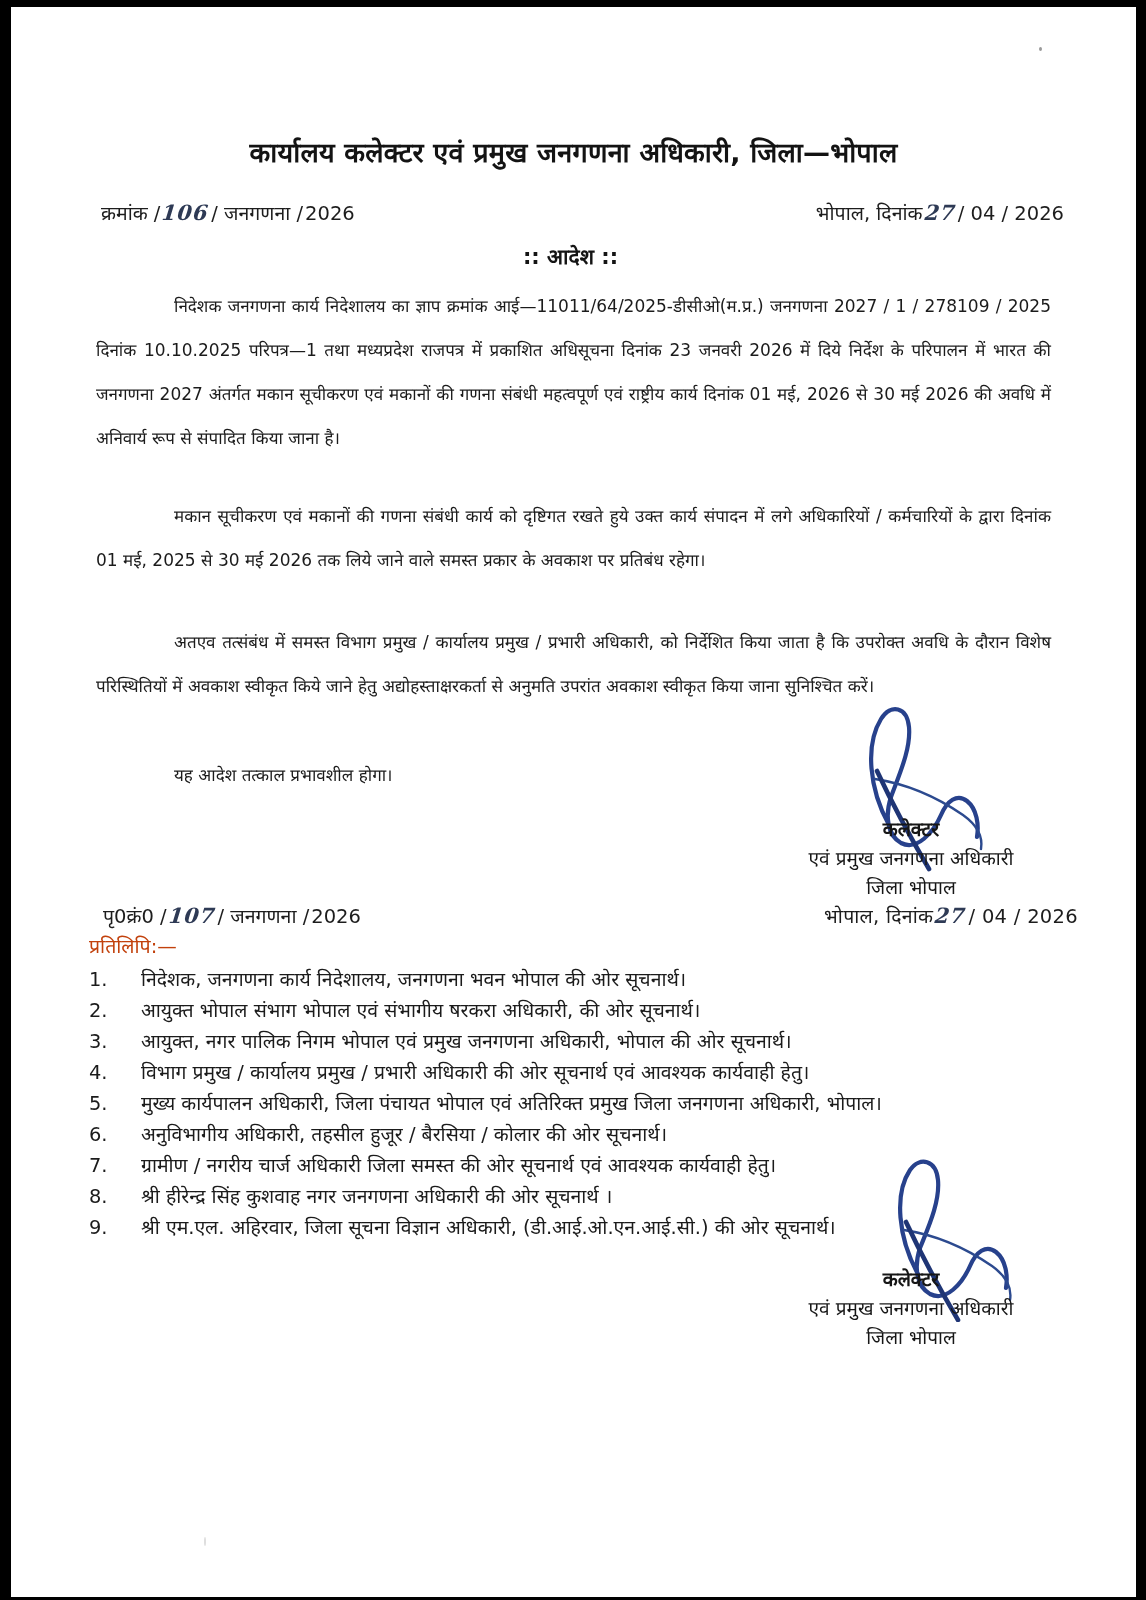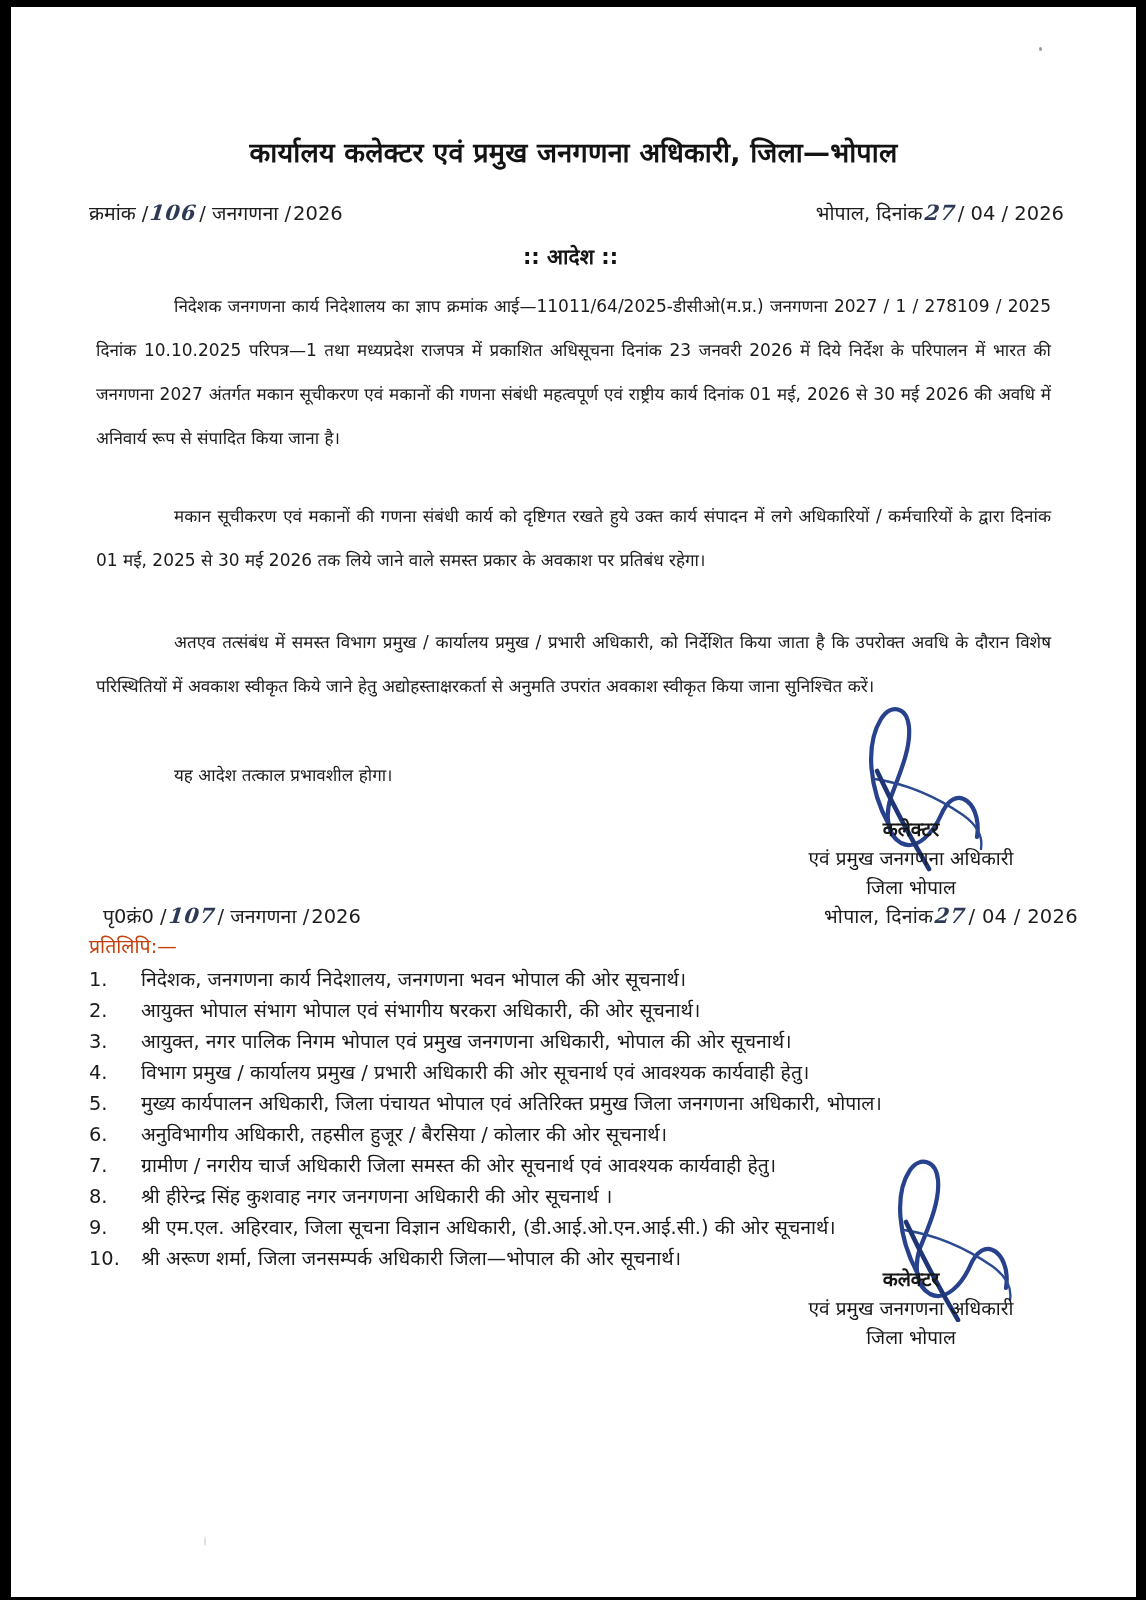--- a/index.html
+++ b/index.html
@@ -69,21 +69,21 @@
   .refline {
     position: absolute;
     left: 78px; top: 192px;
     width: 975px;
     display: flex;
     justify-content: space-between;
     align-items: baseline;
     font-size: 19.5px;
     color: #1d1d1d;
   }
-  .refline .left, .refline .right { white-space: nowrap; display: flex; align-items: baseline; gap: 2px; }
+  .refline .left, .refline .right { white-space: nowrap; display: flex; align-items: baseline; gap: 2px; margin-left: 12px; }
   .hw {
     font-family: "DejaVu Serif", "Liberation Serif", serif;
     font-style: italic;
     font-weight: 600;
     color: #2e3a55;
     font-size: 21px;
     letter-spacing: 1px;
     transform: skewX(-6deg);
     display: inline-block;
   }
@@ -276,24 +276,20 @@
             <span class="txt">ग्रामीण / नगरीय चार्ज अधिकारी जिला समस्त की ओर सूचनार्थ एवं आवश्यक कार्यवाही हेतु।</span>
           </li>
           <li>
             <span class="num">8.</span>
             <span class="txt">श्री हीरेन्द्र सिंह कुशवाह नगर जनगणना अधिकारी की ओर सूचनार्थ ।</span>
           </li>
           <li>
             <span class="num">9.</span>
             <span class="txt">श्री एम.एल. अहिरवार, जिला सूचना विज्ञान अधिकारी, (डी.आई.ओ.एन.आई.सी.) की ओर सूचनार्थ।</span>
           </li>
-          <li>
-            <span class="num">10.</span>
-            <span class="txt">श्री अरूण शर्मा, जिला जनसम्पर्क अधिकारी जिला—भोपाल की ओर सूचनार्थ।</span>
-          </li>
         </ul>
 
         <svg class="sig-mark sig-mark-2" viewBox="0 0 170 170">
           <path d="M52 122 C 32 86, 28 42, 44 18 C 54 4, 70 8, 72 28 C 74 50, 62 76, 54 96 C 48 114, 50 134, 64 142 C 80 150, 96 132, 104 114 C 110 100, 120 92, 130 100 C 140 108, 142 124, 140 136" fill="none" stroke="#27418c" stroke-width="4.2" stroke-linecap="round"></path>
           <path d="M38 78 C 64 82, 94 92, 126 114 C 140 124, 146 136, 144 148" fill="none" stroke="#2c4a8f" stroke-width="2.4" stroke-linecap="round"></path>
           <path d="M40 70 C 54 100, 72 134, 92 168" fill="none" stroke="#1f3575" stroke-width="4.6" stroke-linecap="round"></path>
         </svg>
 
         <div class="sig-block sig2">
           <div class="role">कलेक्टर</div>

